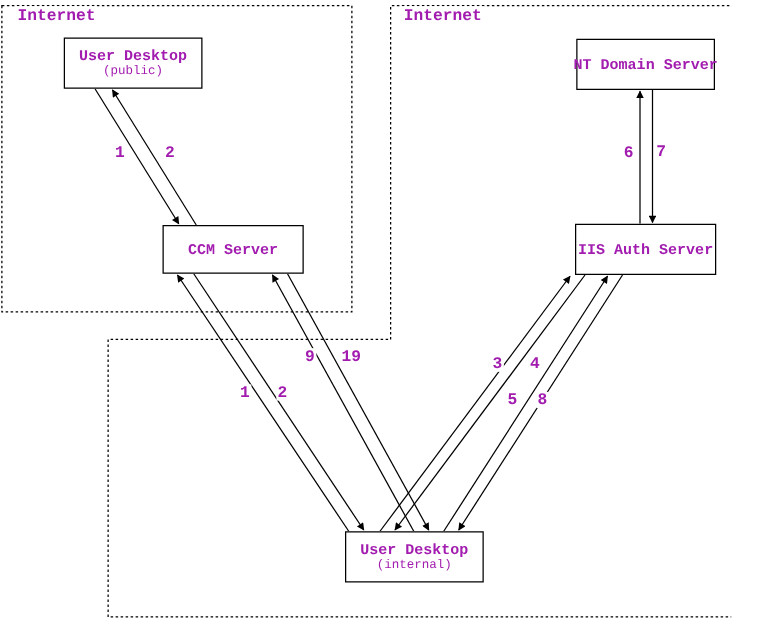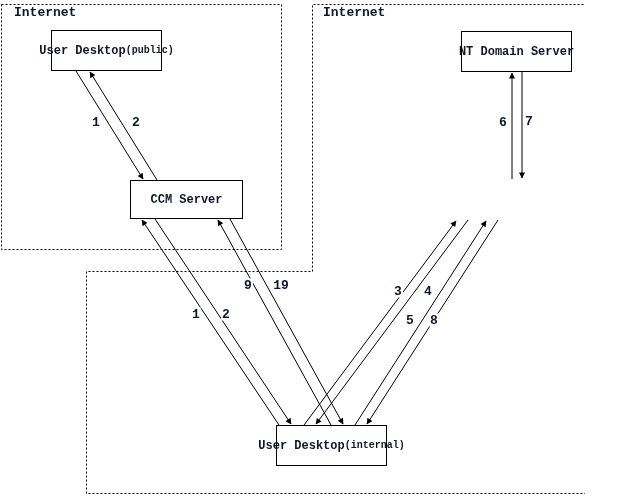--- a/index.html
+++ b/index.html
@@ -2,53 +2,53 @@
 <html><head>
 <meta charset="utf-8">
 <style>
   html, body { margin: 0; padding: 0; background: #fff; }
   .canvas {
     position: relative;
     width: 585px;
     height: 497px;
     background: #ffffff;
     font-family: "Liberation Mono", "DejaVu Sans Mono", monospace;
-    color: #0f172a;
+    color: #a21caf;
     overflow: hidden;
   }
   .canvas svg { position: absolute; left: 0; top: 0; }
   .region-label {
     position: absolute;
     font-size: 13px;
     font-weight: bold;
     letter-spacing: 0px;
     background: #fff;
     padding: 0 2px;
     white-space: nowrap;
   }
   .node {
     position: absolute;
     box-sizing: border-box;
     border: 1px solid #000;
     background: #fff;
     display: flex;
-    flex-direction: row;
+    flex-direction: column;
     align-items: center;
     justify-content: center;
     text-align: center;
   }
   .node-title {
     font-size: 12px;
     font-weight: bold;
     white-space: nowrap;
     line-height: 14px;
   }
   .node-sub {
     font-size: 10px;
-    font-weight: bold;
+    font-weight: normal;
     white-space: nowrap;
     line-height: 11px;
   }
   .step {
     position: absolute;
     transform: translate(-50%, -50%);
     font-size: 13px;
     font-weight: bold;
     background: #fff;
     padding: 0 1px;
@@ -99,20 +99,23 @@
   </div>
 
   <div class="node" style="left:130px; top:180px; width:113px; height:39px">
     <div class="node-title">CCM Server</div>
   </div>
 
   <div class="node" style="left:461px; top:31px; width:111px; height:41px">
     <div class="node-title">NT Domain Server</div>
   </div>
 
+  <div class="node" style="left:460px; top:179px; width:113px; height:41px">
+    <div class="node-title">IIS Auth Server</div>
+  </div>
 
   <div class="node" style="left:276px; top:425px; width:111px; height:41px">
     <div class="node-title">User Desktop</div>
     <div class="node-sub">(internal)</div>
   </div>
 
   <div class="step" style="left:96px;  top:122px">1</div>
   <div class="step" style="left:136px; top:122px">2</div>
   <div class="step" style="left:196px; top:314px">1</div>
   <div class="step" style="left:226px; top:314px">2</div>

